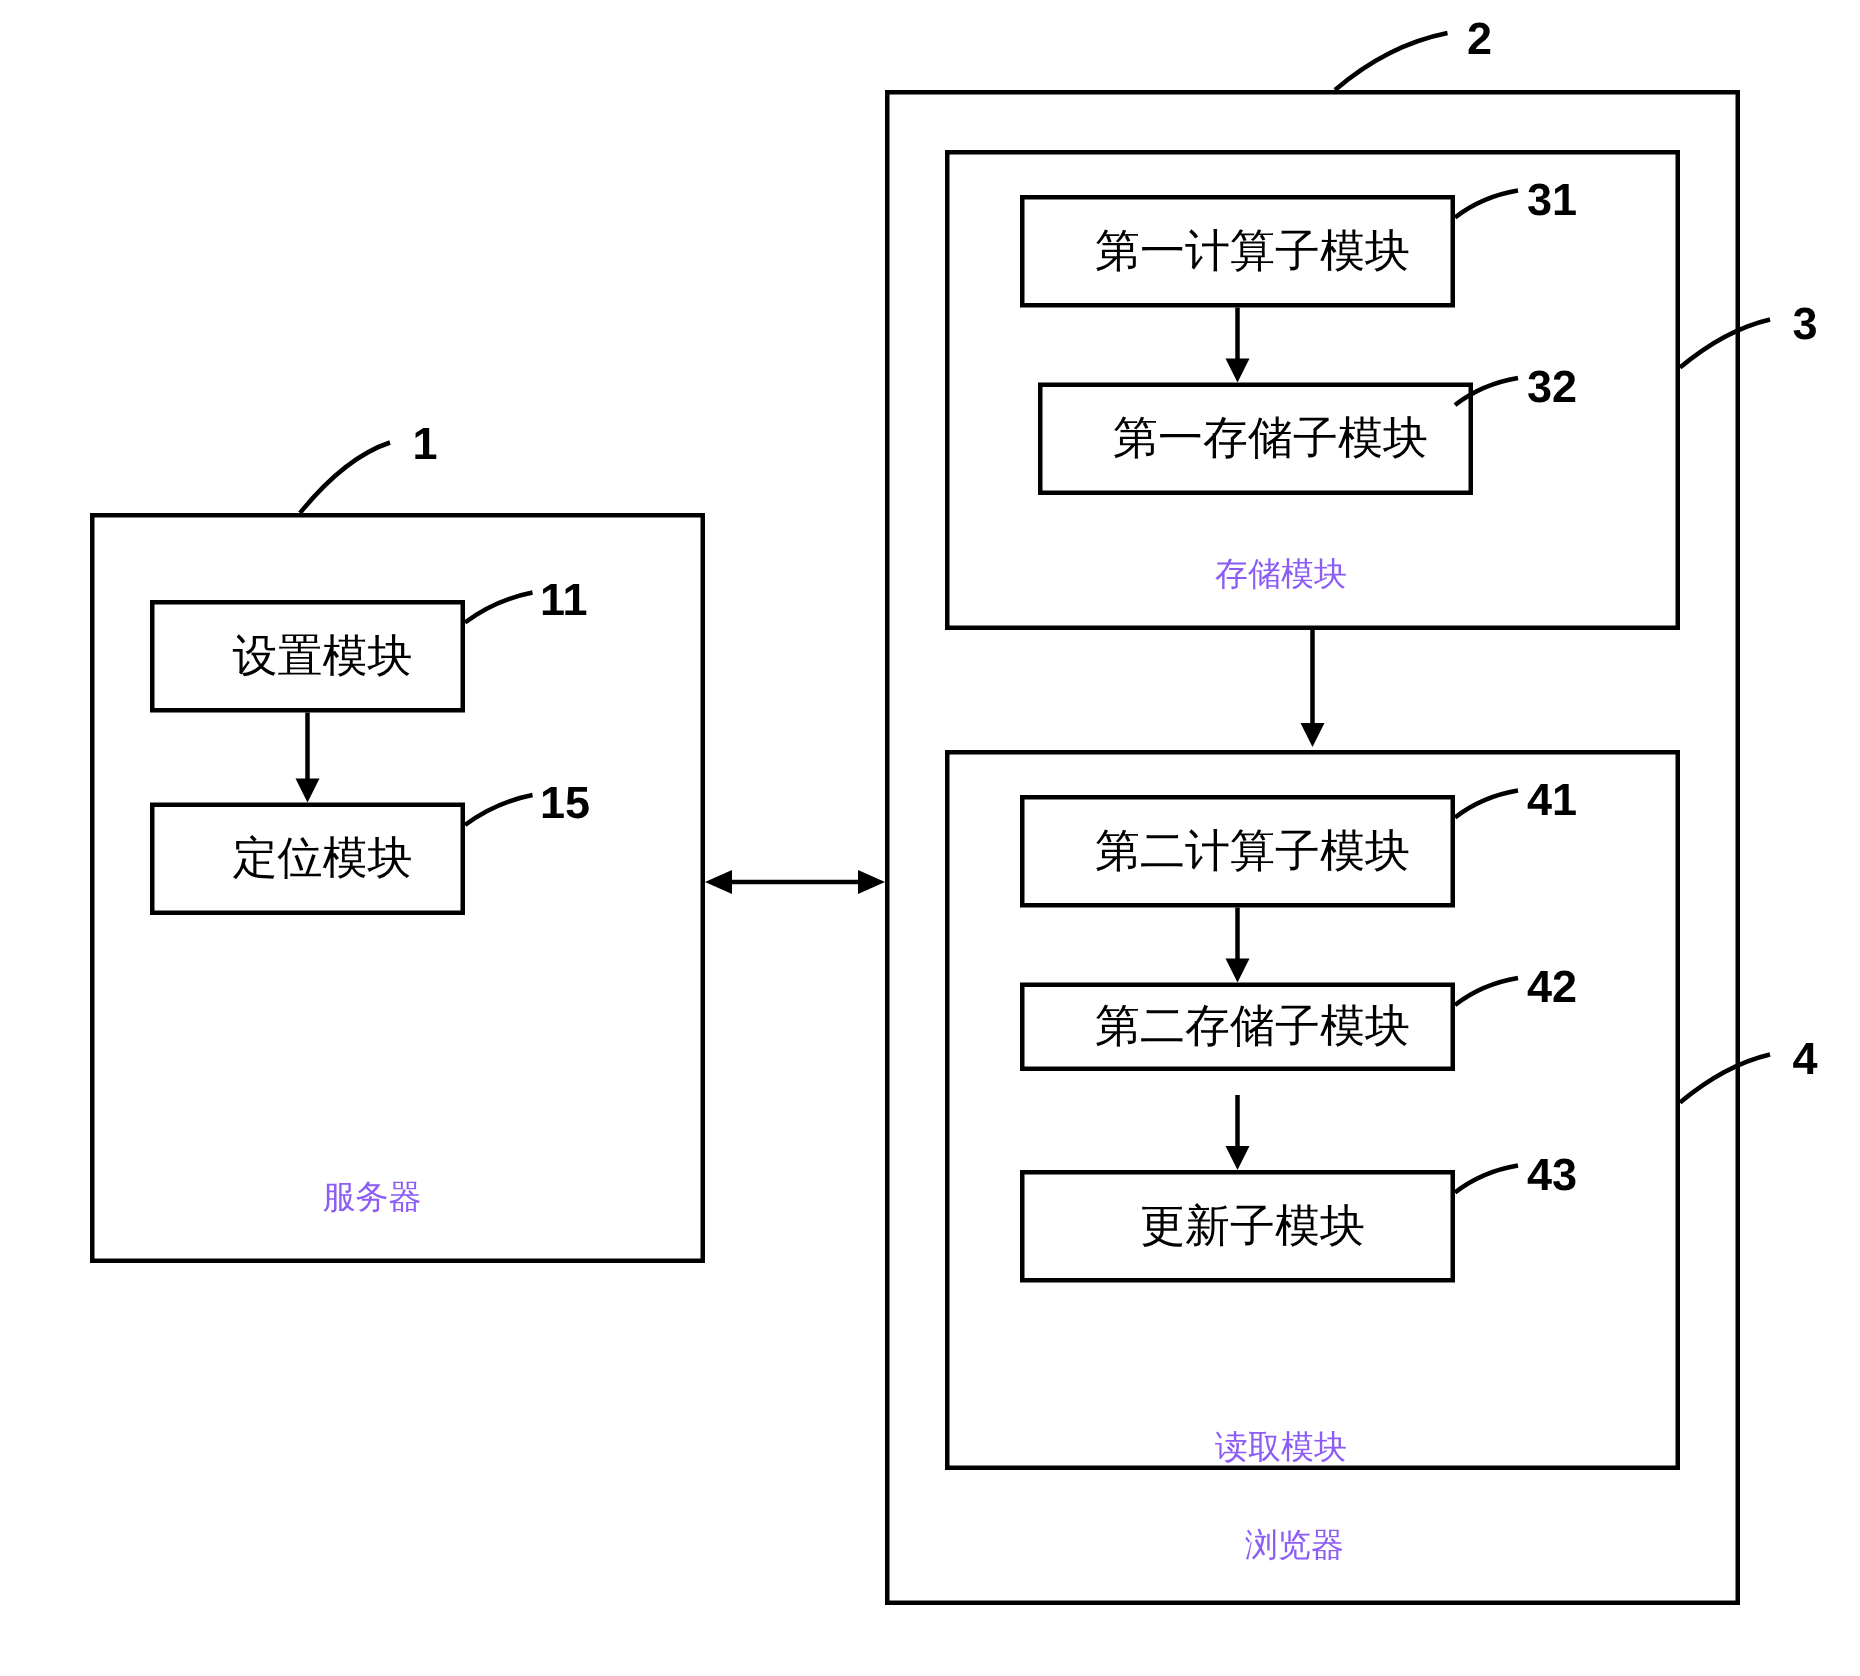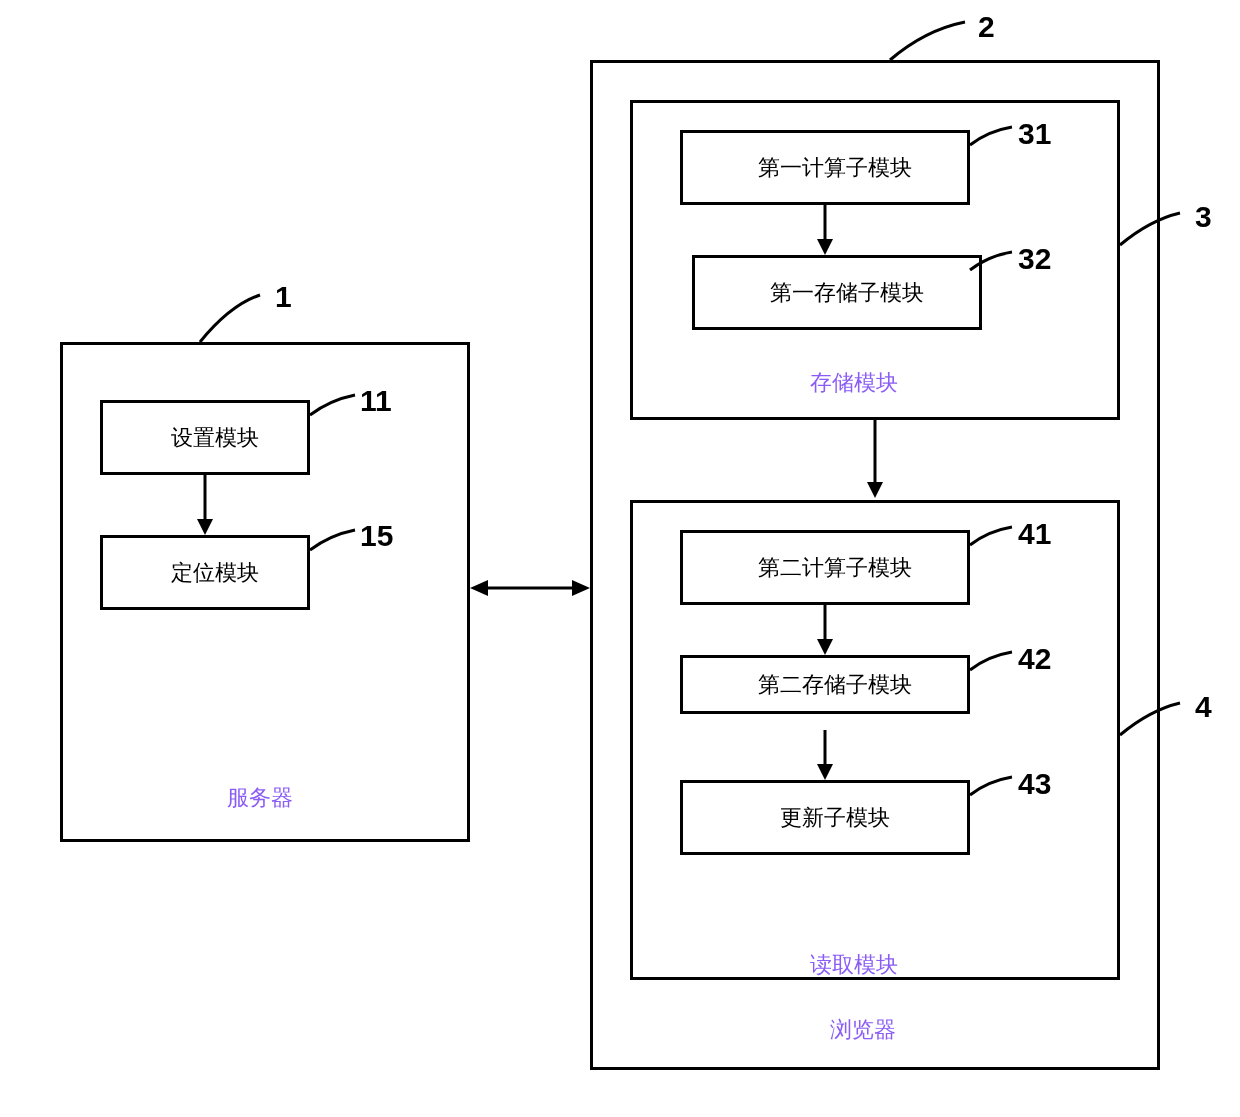--- a/index.html
+++ b/index.html
@@ -24,35 +24,35 @@
   .num {
     position: absolute;
     font-size: 30px;
     font-weight: bold;
     color: #000;
   }
   .block-text {
     display: flex;
     align-items: center;
     justify-content: center;
-    font-size: 22px;
+    font-size: 30px;
     width: 100%;
     height: 100%;
     padding-left: 20px;
   }
   svg.connector {
     position: absolute;
     overflow: visible;
   }
 </style>
 </head>
 <body>
 
 <div class="box" style="left:60px; top:342px; width:410px; height:500px;"></div>
-<div class="label" style="left:215px; top:783px;margin-left:12px;">服务器</div>
+<div class="label" style="left:215px; top:783px;">服务器</div>
 
 <svg class="connector" style="left:200px; top:290px;" width="80" height="60">
   <path d="M 0 52 Q 30 15 60 5" stroke="#000" stroke-width="3" fill="none"></path>
 </svg>
 <div class="num" style="left:275px; top:280px;">1</div>
 
 <div class="box" style="left:100px; top:400px; width:210px; height:75px;">
   <div class="block-text">设置模块</div>
 </div>
 <svg class="connector" style="left:310px; top:395px;" width="60" height="40">

